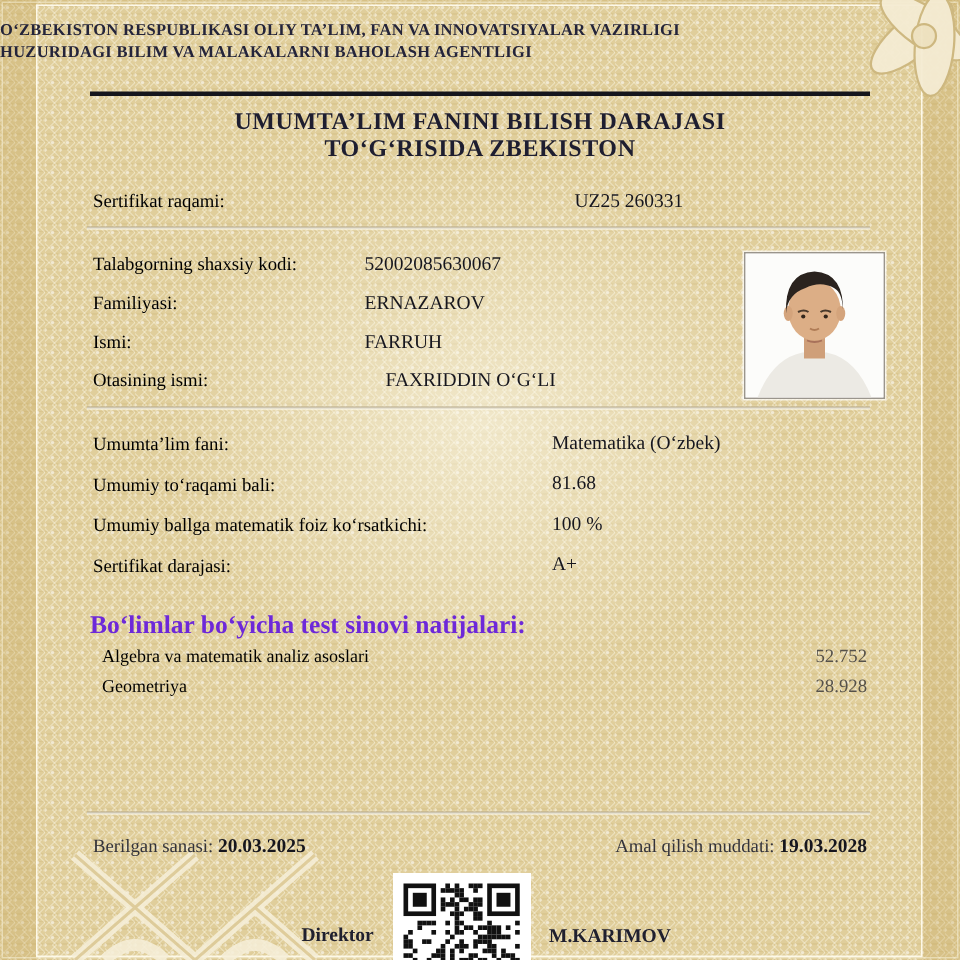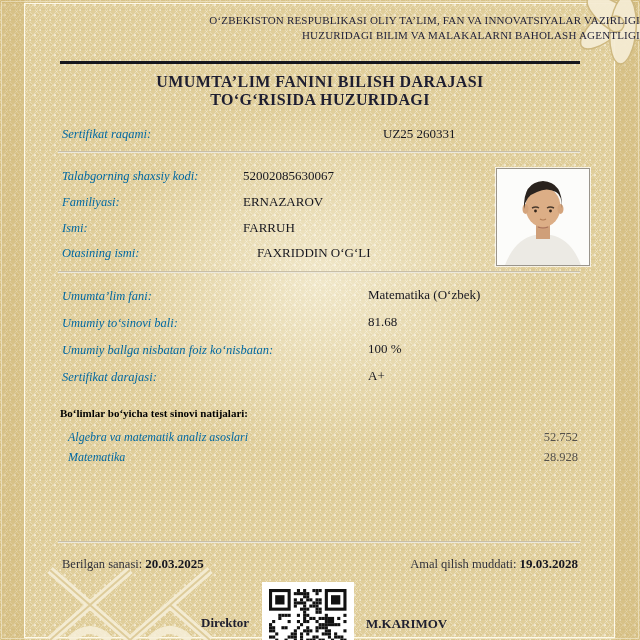--- a/index.html
+++ b/index.html
@@ -17,30 +17,30 @@
     background-position:0 0,5px 5px,0 0,0 0,0 0;
   }
   .glow{position:absolute;inset:0;pointer-events:none;
     background:radial-gradient(ellipse 46% 38% at 50% 44%, rgba(255,253,242,.55), rgba(255,253,242,0) 72%);}
   .edge-strip{position:absolute;background:rgba(193,160,82,.28);pointer-events:none;}
   .frame{position:absolute;left:24px;right:25px;top:3px;bottom:2px;
     border:1px solid rgba(255,252,238,.92);pointer-events:none;}
   .frame-outer{position:absolute;left:1px;right:1px;top:1px;bottom:1px;
     border:1px solid rgba(255,252,238,.45);pointer-events:none;}
   .abs{position:absolute;}
-  .hdr{width:640px;text-align:right;font-weight:normal;font-size:11px;
+  .hdr{width:640px;text-align:left;font-weight:bold;font-size:11px;
     color:#24243a;letter-spacing:.2px;}
   .title{width:640px;text-align:center;font-weight:bold;font-size:16px;
     color:#1e1e30;letter-spacing:.4px;}
   .rule-heavy{height:3px;background:#15151c;}
   .rule-light{height:2px;background:linear-gradient(#b5a98c,#fffdf3);}
-  .lbl{font-size:12.5px;color:#0369a1;font-style:italic;}
+  .lbl{font-size:12.5px;color:#000000;}
   .val{font-size:13px;font-weight:normal;color:#16161e;}
   .num{font-size:12.5px;color:#55514a;}
-  .sec-head{font-size:11px;font-weight:bold;color:#000000;}
+  .sec-head{font-size:17px;font-weight:bold;color:#6d28d9;}
   .foot{font-size:12.5px;color:#33333b;}
   .foot b{font-size:13px;color:#16161e;}
   .sig{font-size:13px;font-weight:bold;color:#20202f;}
   .photo{left:496px;top:168px;width:92px;height:96px;background:#fdfdfb;
     border:1px solid #9a958c;box-shadow:0 0 0 1px rgba(255,255,255,.7);}
   .qrbox{left:262px;top:582px;width:92px;height:92px;background:#fff;}
   .orn{pointer-events:none;opacity:.95;}
 </style>
 </head>
 <body>
@@ -71,21 +71,21 @@
     <path d="M20 90 L60 55 L100 90 M60 55 L100 20 M60 55 L20 20"></path>
     <path d="M100 90 L140 55 L180 90 M140 55 L180 20"></path>
   </g>
 </svg>
 
 <div class="abs hdr" style="top:14px">O‘ZBEKISTON RESPUBLIKASI OLIY TA’LIM, FAN VA INNOVATSIYALAR VAZIRLIGI</div>
 <div class="abs hdr" style="top:29px">HUZURIDAGI BILIM VA MALAKALARNI BAHOLASH AGENTLIGI</div>
 <div class="abs rule-heavy" style="left:60px;top:61px;width:520px"></div>
 
 <div class="abs title" style="top:73px">UMUMTA’LIM FANINI BILISH DARAJASI</div>
-<div class="abs title" style="top:91px">TO‘G‘RISIDA HUZURIDAGI</div>
+<div class="abs title" style="top:91px">TO‘G‘RISIDA ZBEKISTON</div>
 
 <div class="abs lbl" style="left:62px;top:127px">Sertifikat raqami:</div>
 <div class="abs val" style="left:383px;top:126px">UZ25 260331</div>
 <div class="abs rule-light" style="left:58px;top:151px;width:522px"></div>
 
 <div class="abs lbl" style="left:62px;top:169px">Talabgorning shaxsiy kodi:</div>
 <div class="abs val" style="left:243px;top:168px">52002085630067</div>
 <div class="abs lbl" style="left:62px;top:195px">Familiyasi:</div>
 <div class="abs val" style="left:243px;top:194px">ERNAZAROV</div>
 <div class="abs lbl" style="left:62px;top:221px">Ismi:</div>
@@ -107,31 +107,31 @@
     <circle cx="53.5" cy="42" r="1.4" fill="#33261c"></circle>
     <path d="M43 50 Q46 52 49 50" stroke="#b07c56" stroke-width="1.2" fill="none"></path>
     <path d="M41 58 Q46 60 51 58" stroke="#a8715a" stroke-width="1.2" fill="none"></path>
   </svg>
 </div>
 
 <div class="abs rule-light" style="left:58px;top:271px;width:522px"></div>
 
 <div class="abs lbl" style="left:62px;top:289px">Umumta’lim fani:</div>
 <div class="abs val" style="left:368px;top:287px">Matematika (O‘zbek)</div>
-<div class="abs lbl" style="left:62px;top:316px">Umumiy to‘sinovi bali:</div>
+<div class="abs lbl" style="left:62px;top:316px">Umumiy to‘raqami bali:</div>
 <div class="abs val" style="left:368px;top:314px">81.68</div>
-<div class="abs lbl" style="left:62px;top:343px">Umumiy ballga nisbatan foiz ko‘nisbatan:</div>
+<div class="abs lbl" style="left:62px;top:343px">Umumiy ballga matematik foiz ko‘rsatkichi:</div>
 <div class="abs val" style="left:368px;top:341px">100 %</div>
 <div class="abs lbl" style="left:62px;top:370px">Sertifikat darajasi:</div>
 <div class="abs val" style="left:368px;top:368px">A+</div>
 
 <div class="abs sec-head" style="left:60px;top:407px">Bo‘limlar bo‘yicha test sinovi natijalari:</div>
 <div class="abs lbl" style="left:68px;top:430px;font-size:12px">Algebra va matematik analiz asoslari</div>
 <div class="abs num" style="left:498px;top:430px;width:80px;text-align:right">52.752</div>
-<div class="abs lbl" style="left:68px;top:450px;font-size:12px">Matematika</div>
+<div class="abs lbl" style="left:68px;top:450px;font-size:12px">Geometriya</div>
 <div class="abs num" style="left:498px;top:450px;width:80px;text-align:right">28.928</div>
 
 <div class="abs rule-light" style="left:58px;top:541px;width:522px"></div>
 
 <div class="abs foot" style="left:62px;top:556px">
   <span>Berilgan sanasi:</span>
   <b>20.03.2025</b>
 </div>
 <div class="abs foot" style="right:62px;top:556px;text-align:left">
   <span>Amal qilish muddati:</span>

